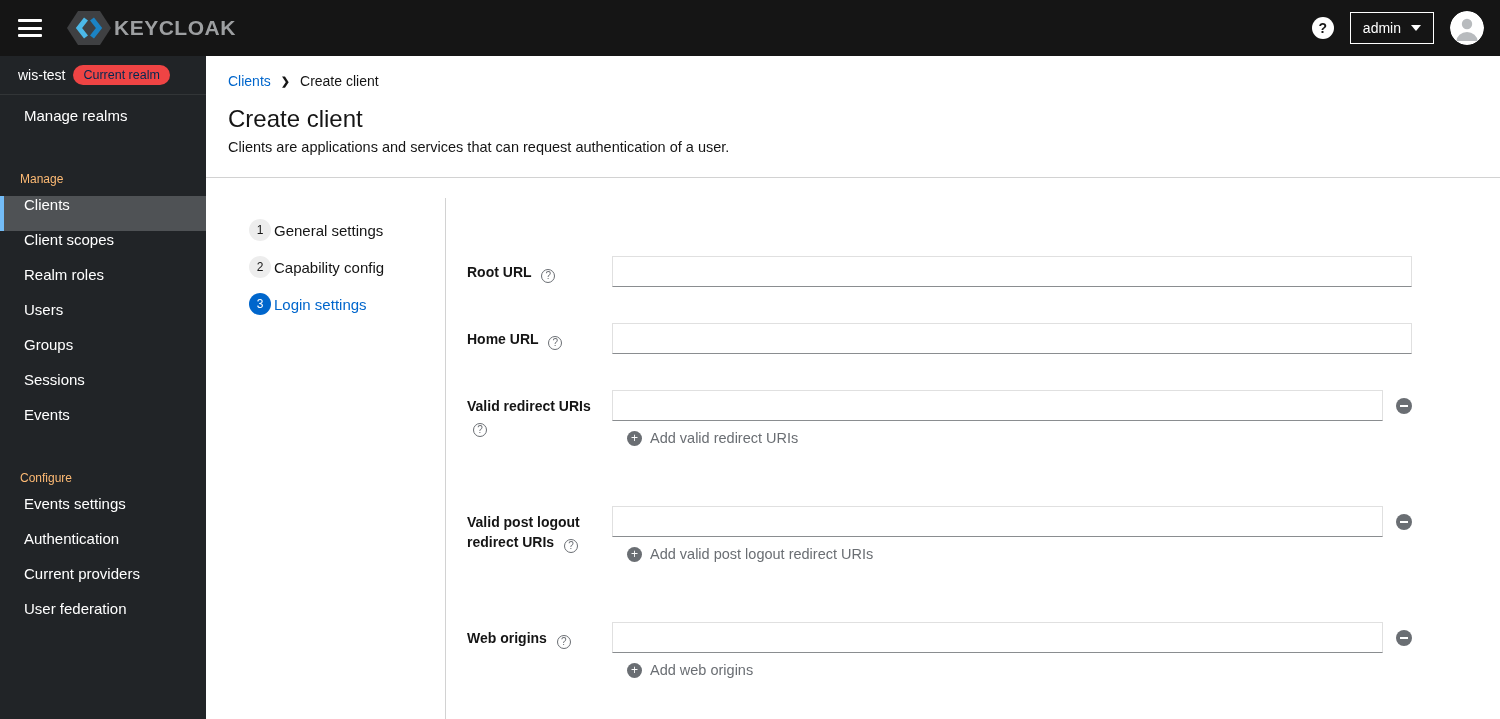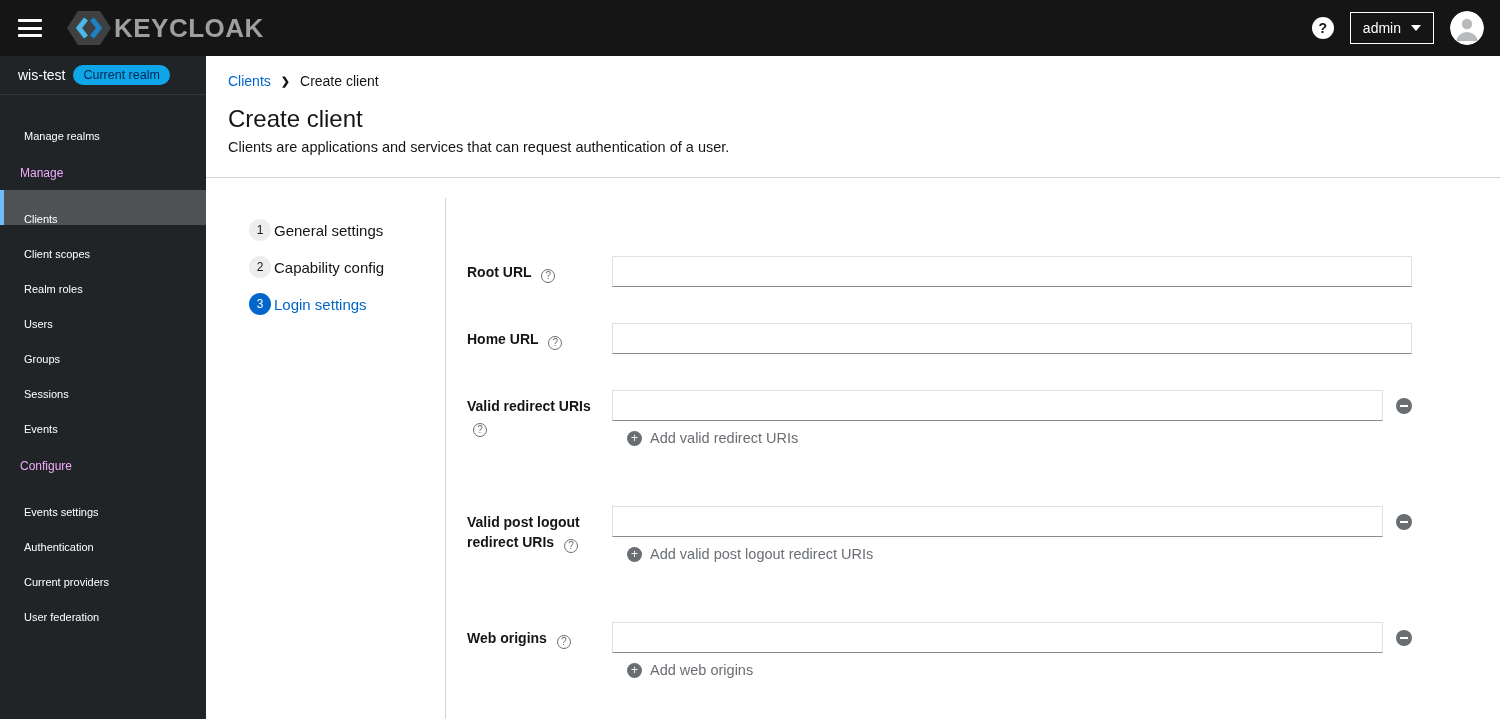--- a/index.html
+++ b/index.html
@@ -6,48 +6,48 @@
   html,body { width:1500px; height:719px; overflow:hidden; background:#fff;
     font-family:"Liberation Sans", sans-serif; }
 
   
   .masthead { height:56px; background:#151515; display:flex; align-items:center;
     padding:0 16px 0 18px; }
   .hamburger { width:24px; height:18px; display:flex; flex-direction:column;
     justify-content:space-between; cursor:pointer; margin-right:24px; }
   .hamburger span { display:block; height:3px; background:#fff; border-radius:1px; }
   .brand { display:flex; align-items:center; gap:2px; }
-  .brand-text { color:#9d9fa1; font-weight:700; font-size:26px; letter-spacing:.5px; }
+  .brand-text { color:#9d9fa1; font-weight:700; font-size:21px; letter-spacing:.5px; }
   .masthead-right { margin-left:auto; display:flex; align-items:center; gap:16px; }
   .help-circle { width:22px; height:22px; border-radius:50%; background:#fff;
     color:#151515; font-weight:700; font-size:14px; display:flex; align-items:center;
     justify-content:center; cursor:pointer; }
   .user-dropdown { border:1px solid #fff; color:#fff; font-size:14px; height:32px;
     padding:0 12px; display:flex; align-items:center; gap:10px; cursor:pointer; }
   .caret { width:0; height:0; border-left:5px solid transparent;
     border-right:5px solid transparent; border-top:6px solid #fff; }
   .avatar { width:34px; height:34px; border-radius:50%; overflow:hidden; cursor:pointer; }
 
   
   .shell { display:flex; height:663px; }
 
   
   .sidebar { width:206px; background:#212427; color:#fff; flex-shrink:0;
     display:flex; flex-direction:column; }
   .realm-row { height:39px; display:flex; align-items:center; gap:8px;
     padding:0 18px; border-bottom:1px solid rgba(255,255,255,.08); }
   .realm-name { font-size:14px; color:#fff; }
-  .realm-badge { background:#0ea5e9; color:#002952; font-size:12.5px;
+  .realm-badge { background:#ef4444; color:#002952; font-size:12.5px;
     padding:3px 10px; border-radius:999px; white-space:nowrap; }
-  .nav-item { height:35px; display:flex; align-items:flex-end; padding:0 20px;
-    font-size:11px; color:#fff; cursor:pointer; border-left:4px solid transparent; }
+  .nav-item { height:35px; display:flex; align-items:flex-start; padding:0 20px;
+    font-size:15px; color:#fff; cursor:pointer; border-left:4px solid transparent; }
   .nav-item.active { background:#4f5255; border-left-color:#73bcf7; }
   .nav-item.manage-realms { margin-top:12px; }
-  .nav-section-title { font-size:12px; color:#f0abfc; padding:0 20px;
-    margin-top:24px; margin-bottom:10px; }
+  .nav-section-title { font-size:12px; color:#fdba74; padding:0 20px;
+    margin-top:30px; margin-bottom:10px; }
 
   
   .main { flex:1; display:flex; flex-direction:column; background:#fff; }
   .page-header { padding:17px 24px 22px 22px; border-bottom:1px solid #d2d2d2; }
   .breadcrumb { display:flex; align-items:center; gap:10px; font-size:14px; }
   .breadcrumb a { color:#0066cc; text-decoration:none; cursor:pointer; }
   .crumb-sep { font-size:11px; font-weight:700; color:#151515; }
   .crumb-current { color:#151515; }
   .page-title { font-size:24px; font-weight:400; color:#151515; margin-top:16px; }
   .page-sub { font-size:14.5px; color:#151515; margin-top:6px; }

